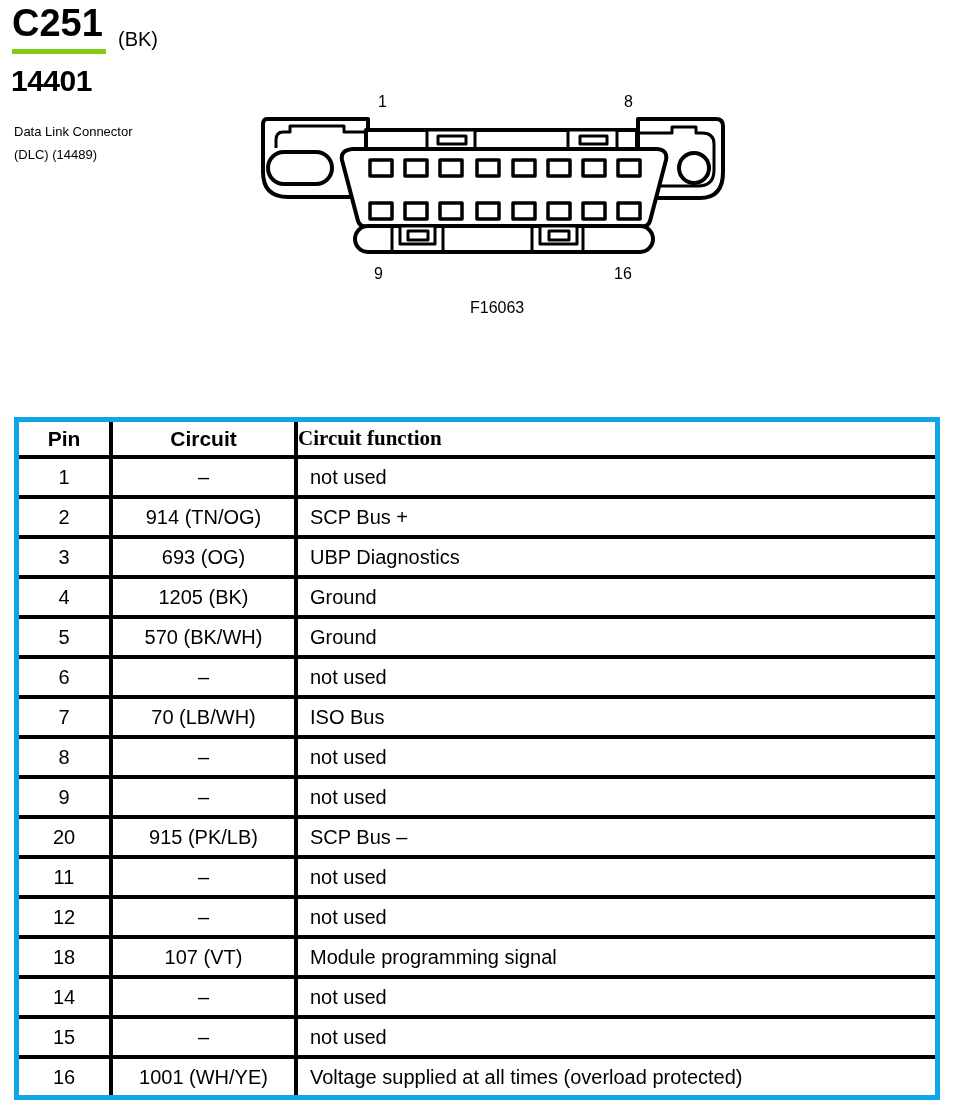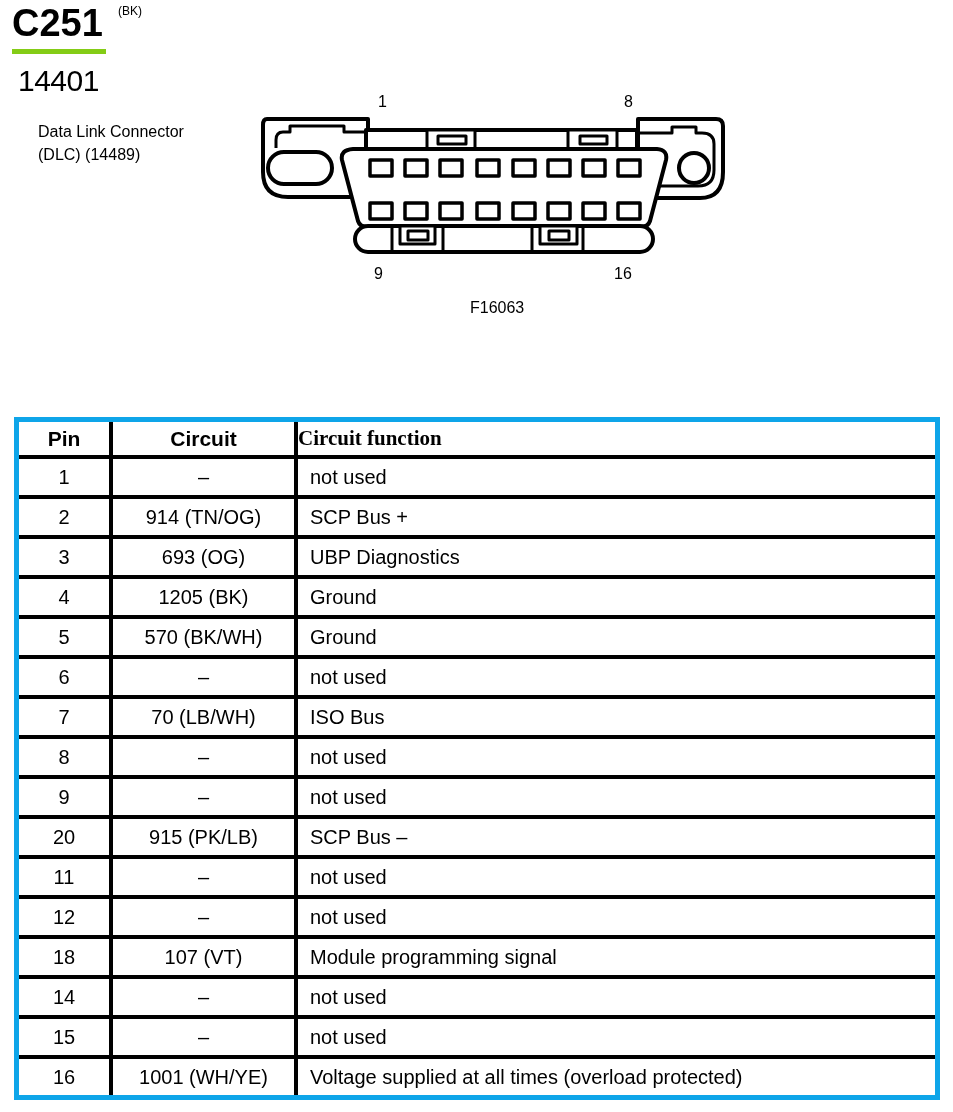--- a/index.html
+++ b/index.html
@@ -10,31 +10,31 @@
     font-family:"Liberation Sans", sans-serif;
     overflow:hidden;
   }
   
   .connector-id {
     position:absolute; left:12px; top:4px;
     font-size:38px; font-weight:bold; line-height:38px;
     border-bottom:5px solid #84cc16; padding:0 3px 7px 0;
   }
   .color-code {
-    position:absolute; left:118px; top:4px;
-    font-size:12px;
+    position:absolute; left:118px; top:28px;
+    font-size:20px;
     text-align:center;
   }
   .part-number {
     position:absolute; left:11px; top:64px;
-    font-size:30px; font-weight:normal; letter-spacing:-0.5px;margin-left:7px;
+    font-size:30px; font-weight:bold; letter-spacing:-0.5px;
   }
   .component-name {
     position:absolute; left:14px; top:120px;
-    font-size:16px; line-height:23px;margin-left:24px;
+    font-size:13px; line-height:23px;
   }
   
   .diagram { position:absolute; left:250px; top:85px; }
   .diagram text { font-family:"Liberation Sans", sans-serif; font-size:16px; fill:#000; stroke:none; }
   
   table.pinout {
     position:absolute; left:14px; top:417px;
     width:926px;
     border-collapse:collapse;
     border:5px solid #0ea5e9;

